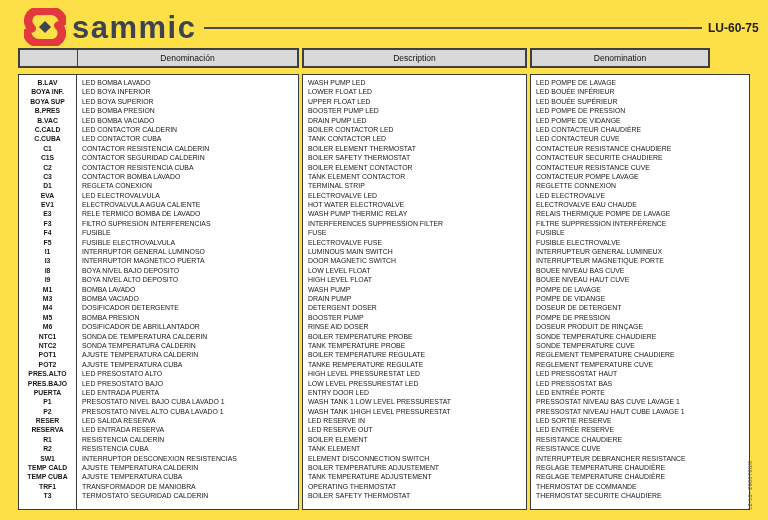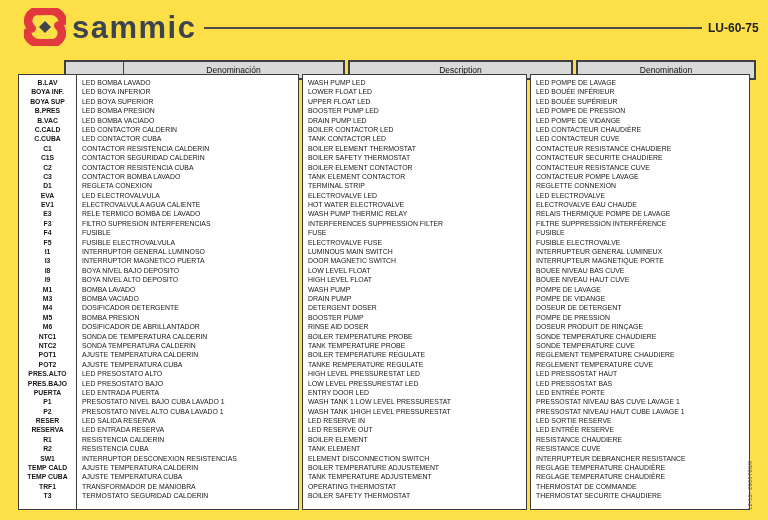--- a/index.html
+++ b/index.html
@@ -7,22 +7,22 @@
     position:relative;width:768px;height:520px;background:#fde047;
     font-family:"Liberation Sans",sans-serif;overflow:hidden;
   }
   
   .logo-block{position:absolute;left:24px;top:6px;display:flex;align-items:center;height:42px;}
   .logo-mark{width:42px;height:38px;margin-right:6px;}
   .logo-word{font-size:31px;font-weight:700;color:#3d4450;letter-spacing:1.5px;line-height:38px;margin-top:2px;}
   .header-rule{position:absolute;left:204px;top:27px;width:498px;height:2px;background:#4a4a4a;}
   .doc-code{position:absolute;left:708px;top:21px;font-size:12px;font-weight:600;color:#222;}
   
-  .hdr{position:absolute;top:60px;height:20px;background:#d9d9d9;border:2px solid #3f3f3f;box-sizing:border-box;
-       display:flex;align-items:center;justify-content:center;font-size:8.5px;color:#111;margin-left:46px;}
+  .hdr{position:absolute;top:48px;height:20px;background:#d9d9d9;border:2px solid #3f3f3f;box-sizing:border-box;
+       display:flex;align-items:center;justify-content:center;font-size:8.5px;color:#111;}
   .hdr-box1{left:18px;width:281px;justify-content:flex-start;padding:0;}
   .hdr-box1 .hcell-empty{width:58px;height:100%;border-right:1.5px solid #3f3f3f;box-sizing:border-box;}
   .hdr-box1 .hcell-label{flex:1;text-align:center;}
   .hdr-box2{left:302px;width:225px;text-align:center;}
   .hdr-box3{left:530px;width:180px;}
   
   .bodybox{position:absolute;top:74px;height:436px;border:1.5px solid #3b3b3b;box-sizing:border-box;background:#fff;display:flex;}
   .bodybox1{left:18px;width:281px;}
   .bodybox2{left:302px;width:225px;}
   .bodybox3{left:530px;width:220px;}

